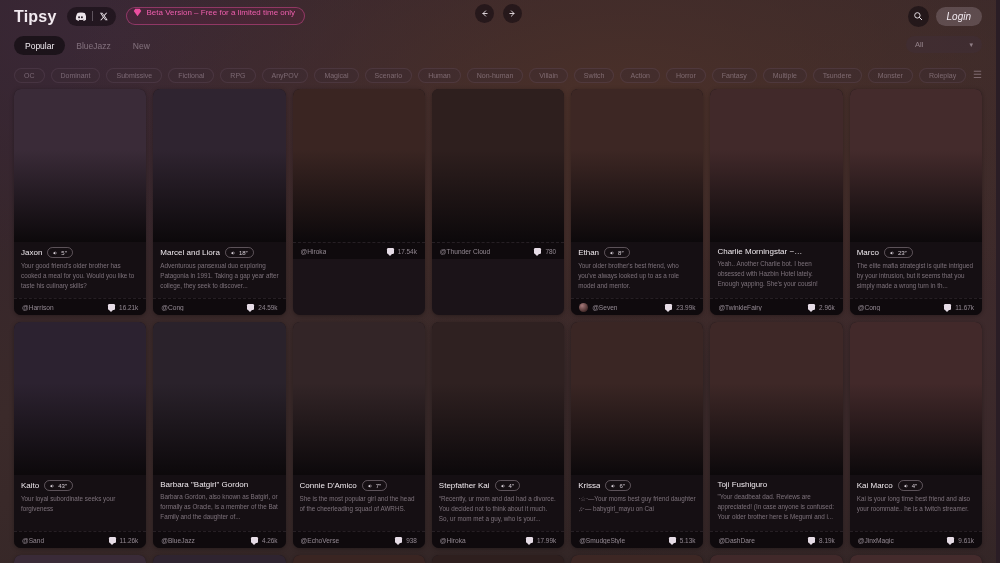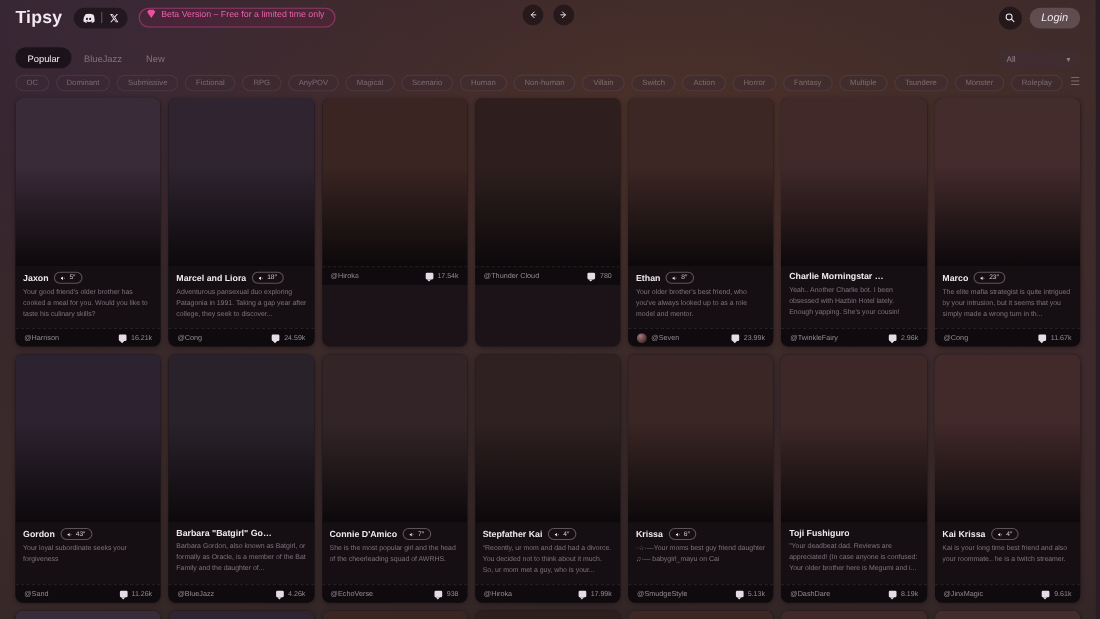--- a/index.html
+++ b/index.html
@@ -90,21 +90,21 @@
     height: 19px; padding: 0 11px;
     border-radius: 10px;
     background: rgba(210,195,210,0.22);
     color: #f0e8ef;
     font-size: 10px;
     display: flex; align-items: center; justify-content: center; font-style: italic;
   }
 
   
   .tabs-row {
-    display: flex; align-items: flex-end;
+    display: flex; align-items: flex-start;
     padding: 0 14px;
     height: 26px;
     margin-top: 4px;
     position: relative;
   }
   .tab {
     height: 19px;
     padding: 0 11px;
     border-radius: 10px;
     font-size: 8.5px;
@@ -181,21 +181,21 @@
     padding: 5px 7px 0 7px;
     height: 56px;
     position: relative;
   }
   .card-titlerow {
     display: flex; align-items: center; gap: 5px;
     margin-bottom: 3px;
   }
   .card-title {
     font-size: 8px;
-    font-weight: 700;
+    font-weight: 400;
     color: #efe9ee;
     white-space: nowrap;
     overflow: hidden;
     text-overflow: ellipsis;
     max-width: 88px;
   }
   .dur-badge {
     flex: 0 0 auto;
     height: 11px;
     padding: 0 5px;
@@ -482,21 +482,21 @@
           <div class="chats">
             <span class="bubble"></span>
             <span>11.67k</span>
           </div>
         </div>
       </div>
       <div class="card">
         <div class="card-thumb" style="background: linear-gradient(rgb(44, 34, 48) 0%, rgb(44, 34, 48) 40%, rgba(0, 0, 0, 0.55) 100%);"></div>
         <div class="card-body">
           <div class="card-titlerow">
-            <div class="card-title">Gordon</div>
+            <div class="card-title">Kaito</div>
             <div class="dur-badge">
               <svg width="5" height="6" viewBox="0 0 24 24">
                 <path fill="#efe7ef" d="M11 4L6 9H2v6h4l5 5z"></path>
                 <path fill="none" stroke="#efe7ef" stroke-width="2" d="M15.5 8.5a5 5 0 0 1 0 7"></path>
               </svg>
               <span>43″</span>
             </div>
           </div>
           <div class="card-desc">Your loyal subordinate seeks your forgiveness</div>
         </div>
@@ -618,21 +618,21 @@
           <div class="chats">
             <span class="bubble"></span>
             <span>8.19k</span>
           </div>
         </div>
       </div>
       <div class="card">
         <div class="card-thumb" style="background: linear-gradient(rgb(66, 41, 42) 0%, rgb(66, 41, 42) 40%, rgba(0, 0, 0, 0.55) 100%);"></div>
         <div class="card-body">
           <div class="card-titlerow">
-            <div class="card-title">Kai Krissa</div>
+            <div class="card-title">Kai Marco</div>
             <div class="dur-badge">
               <svg width="5" height="6" viewBox="0 0 24 24">
                 <path fill="#efe7ef" d="M11 4L6 9H2v6h4l5 5z"></path>
                 <path fill="none" stroke="#efe7ef" stroke-width="2" d="M15.5 8.5a5 5 0 0 1 0 7"></path>
               </svg>
               <span>4″</span>
             </div>
           </div>
           <div class="card-desc">Kai is your long time best friend and also your roommate.. he is a twitch streamer.</div>
         </div>

